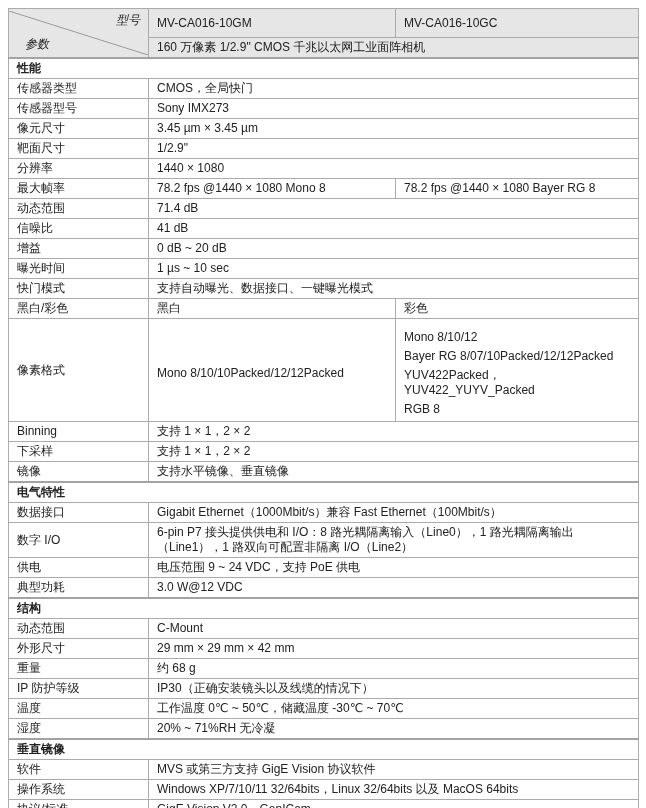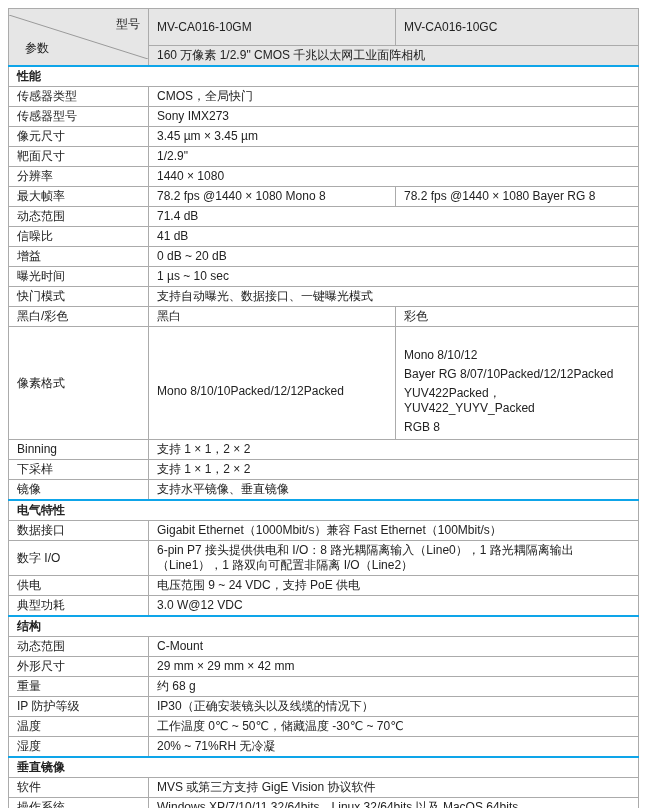--- a/index.html
+++ b/index.html
@@ -27,45 +27,46 @@
     vertical-align: middle;
     word-wrap: break-word;
   }
   
   .header-cell { background: #e6e6e6; }
   td.corner-td { padding: 0; }
   .corner-box {
     position: relative;
     height: 44px;
     width: 100%;
+    font-style: italic;
   }
   .corner-box svg {
     position: absolute;
     top: 0; left: 0;
     width: 100%; height: 100%;
     display: block;
   }
   .corner-top {
     position: absolute;
     top: 2px; right: 8px;
   }
   .corner-bottom {
     position: absolute;
     bottom: 3px; left: 16px;
   }
-  .model-td { height: 37px; }
+  .model-td { height: 29px; }
   
   td.section-td {
     font-weight: bold;
-    border-top: 2px solid #0ea5e9;
+    border-top: 2px solid #a3a3a3;
     padding: 2px 8px;
   }
   
   .value-line { margin: 4px 0; }
-  .value-line:first-child { margin-top: 19px; }
+  .value-line:first-child { margin-top: 9px; }
   .value-line:last-child { margin-bottom: 2px; }
 </style>
 </head>
 <body>
 
 <div class="page">
   <table class="spec-table">
     <colgroup>
       <col style="width:140px">
       <col style="width:247px">

